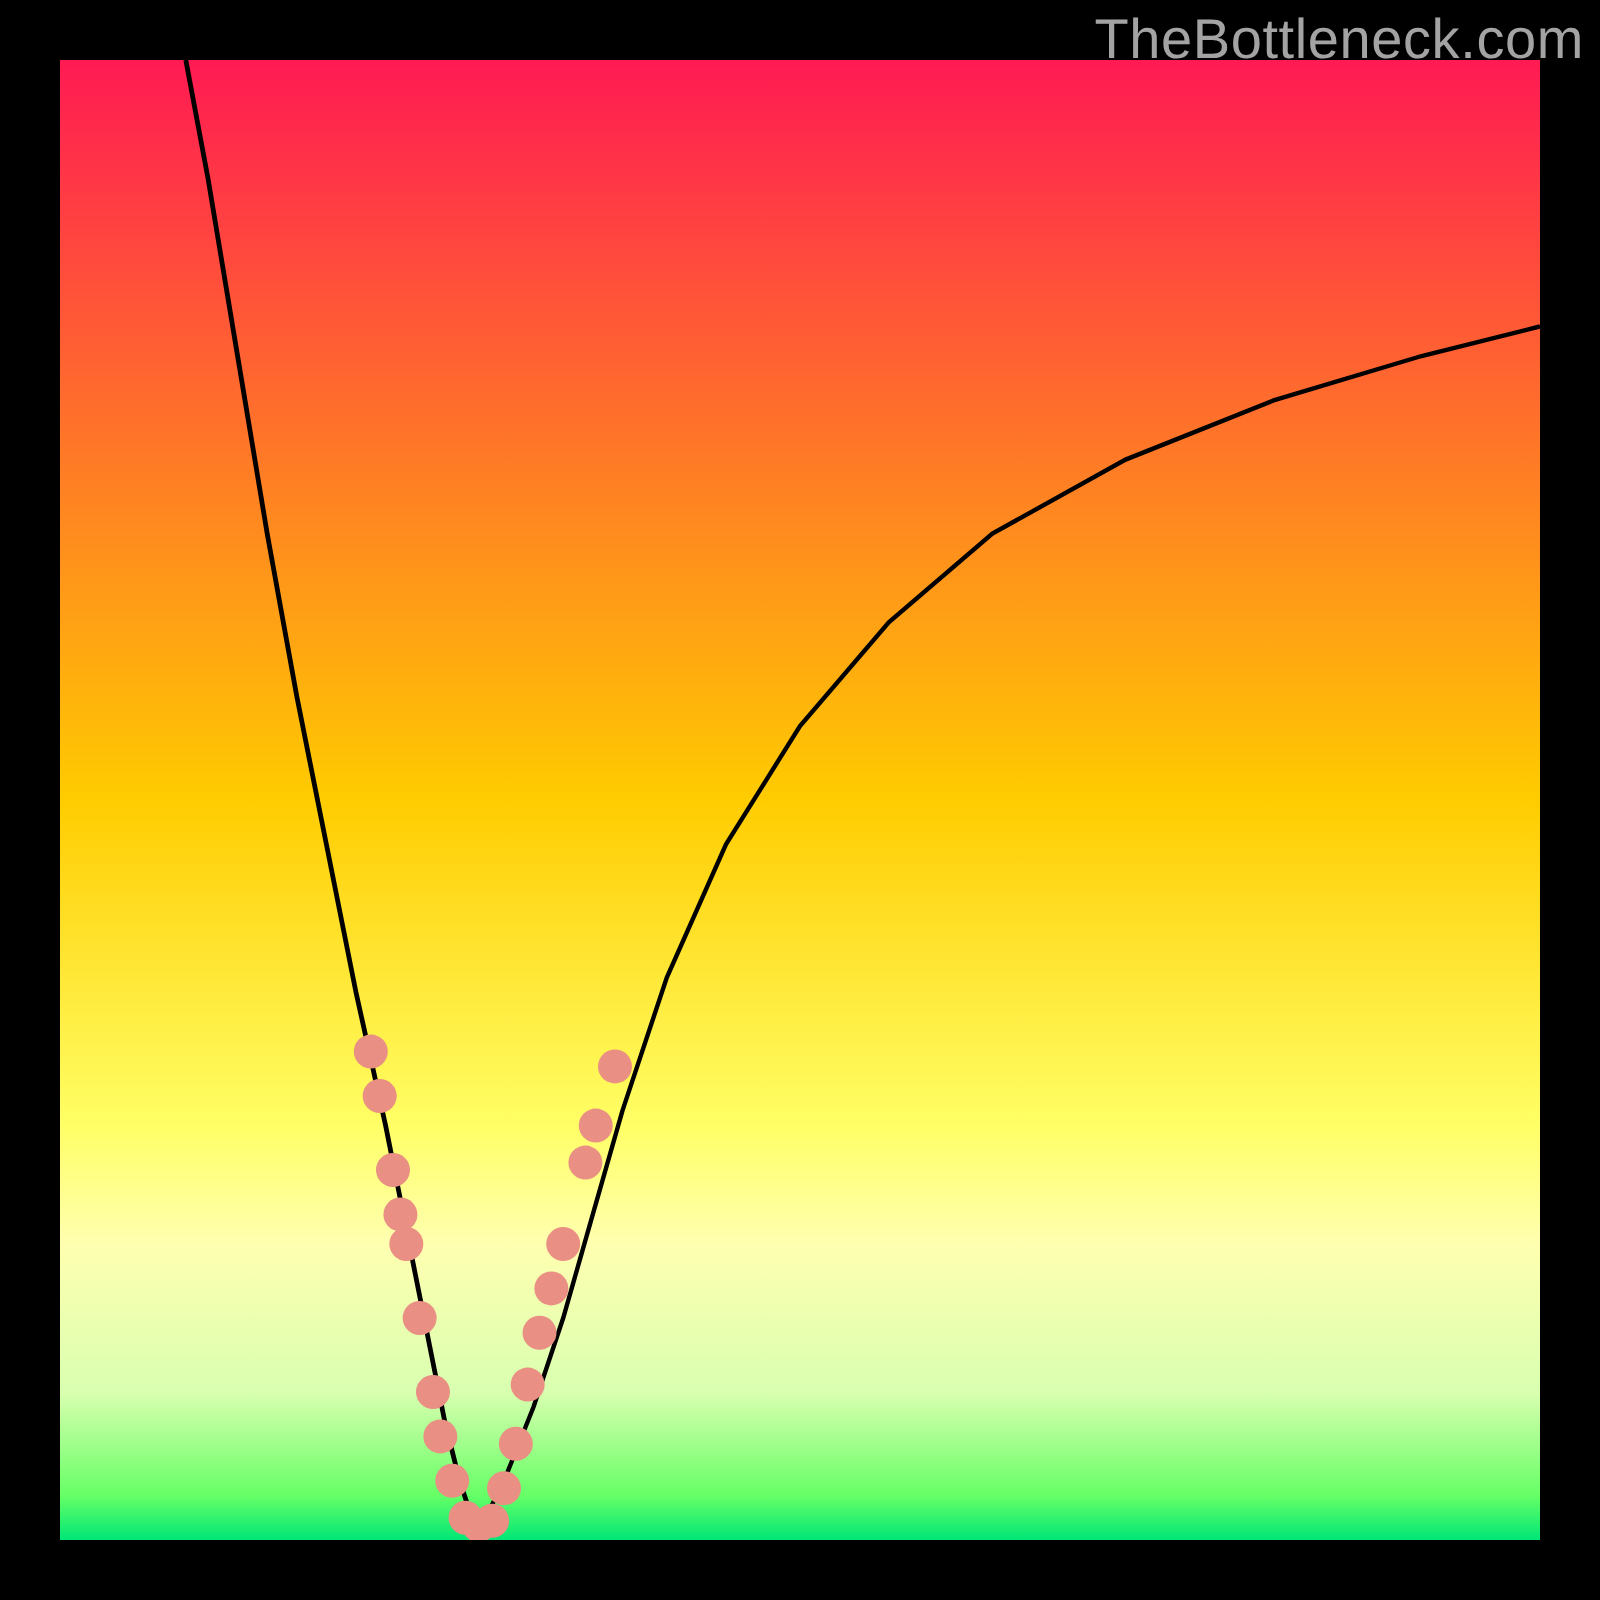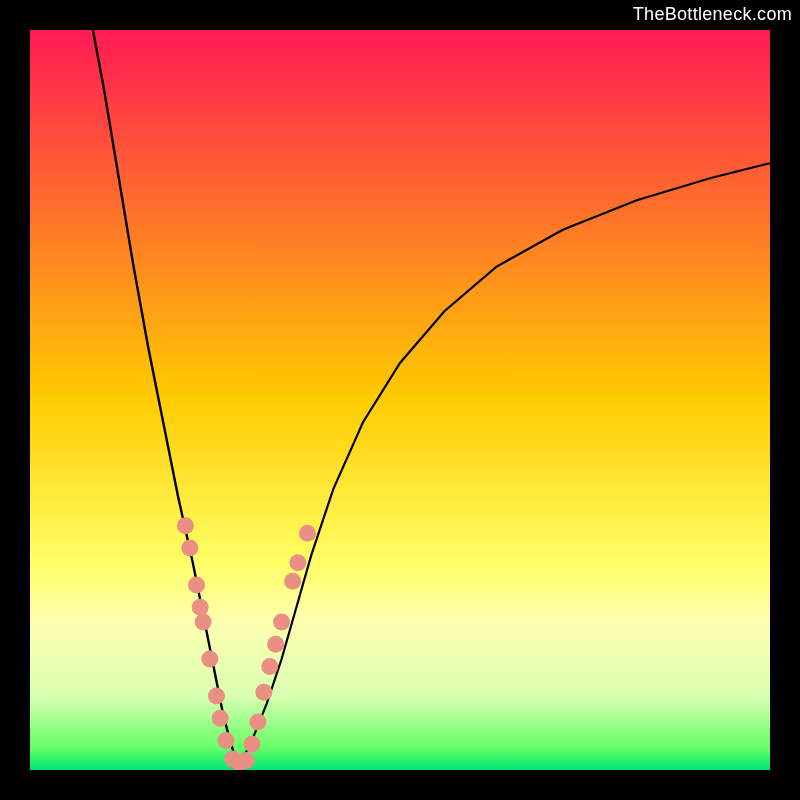--- a/index.html
+++ b/index.html
@@ -22,22 +22,22 @@
     left: 30px;
     top: 30px;
     width: 740px;
     height: 740px;
     overflow: hidden;
   }
   .watermark {
     position: absolute;
     top: 4px;
     right: 8px;
-    color: #ffffff;
-    font-size: 18px;
+    color: #a3a3a3;
+    font-size: 28px;
     font-weight: 500;
     letter-spacing: 0.3px;
   }
 </style>
 </head>
 <body>
 
 <div class="frame">
   <div class="watermark">TheBottleneck.com</div>
   <div class="plot">

